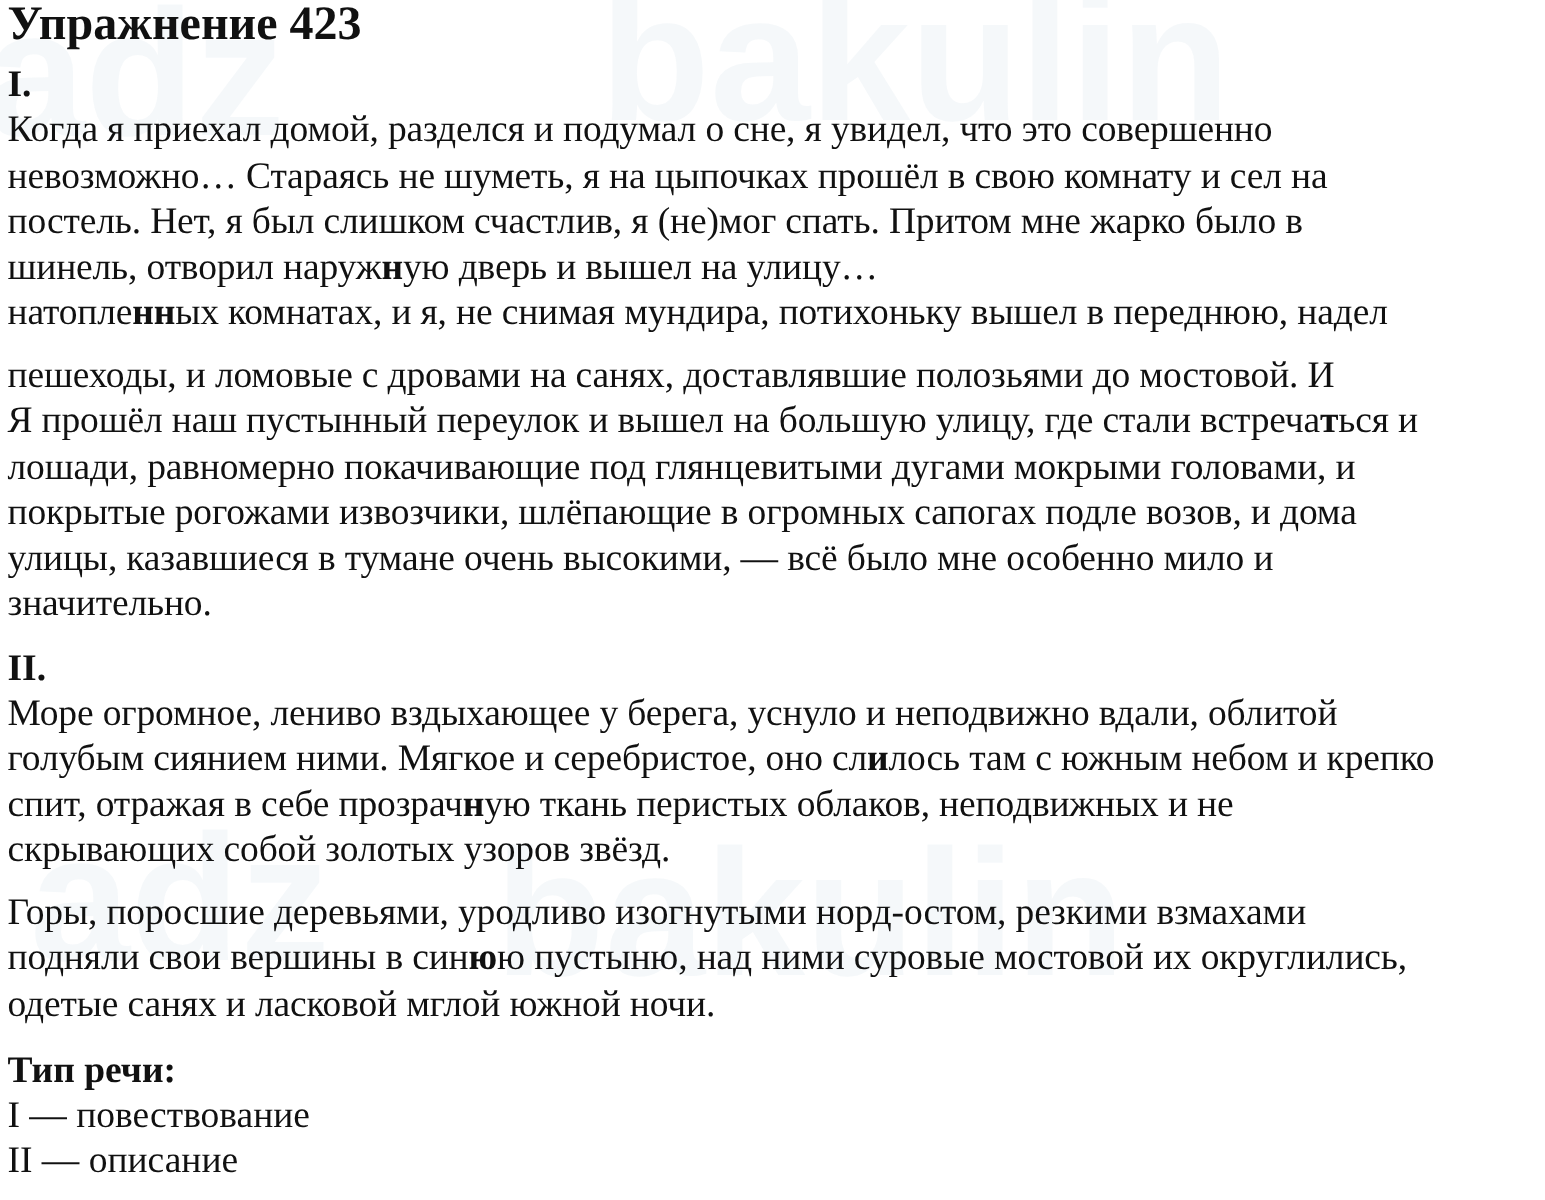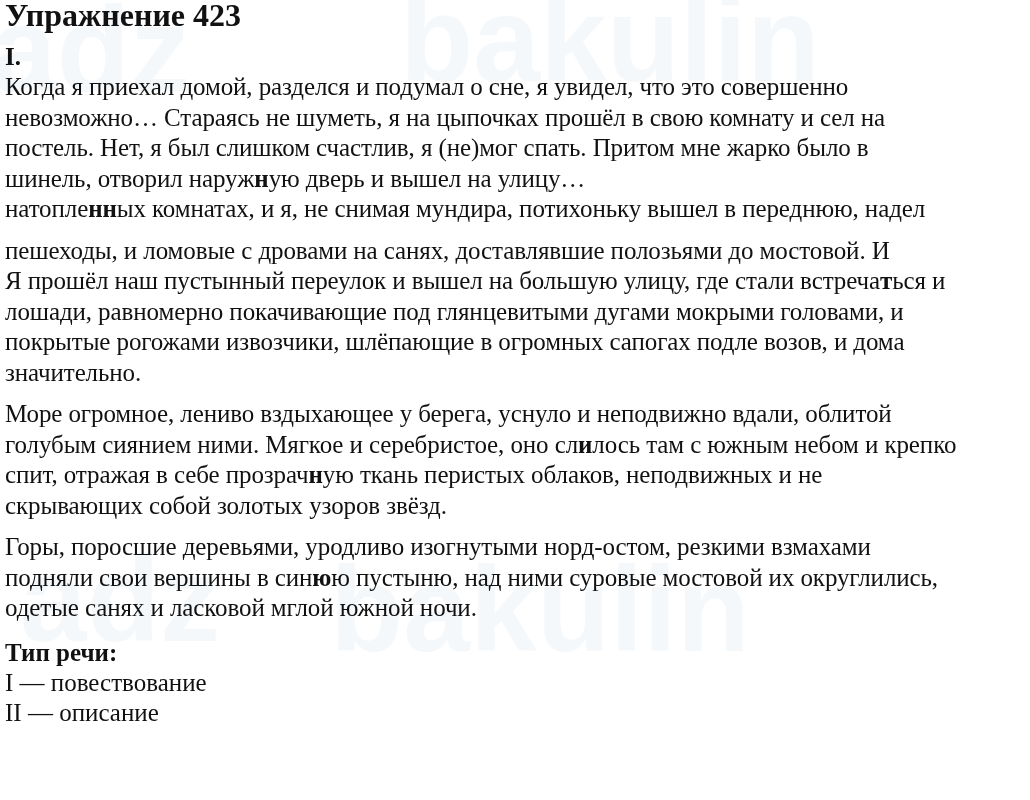--- a/index.html
+++ b/index.html
@@ -44,22 +44,24 @@
         <span class="line"><span>невозможно… Стараясь не шуметь, я на цыпочках прошёл в свою комнату и сел на</span></span>
         <span class="line"><span>постель. Нет, я был слишком счастлив, я (не)мог спать. Притом мне жарко было в</span></span>
         <span class="line"><span>шинель, отворил наруж</span><b class="hl">н</b><span>ую дверь и вышел на улицу…</span></span>
         <span class="line"><span>натопле</span><b class="hl">нн</b><span>ых комнатах, и я, не снимая мундира, потихоньку вышел в переднюю, надел</span></span>
       </div>
       <div class="para">
         <span class="line"><span>пешеходы, и ломовые с дровами на санях, доставлявшие полозьями до мостовой. И</span></span>
         <span class="line"><span>Я прошёл наш пустынный переулок и вышел на большую улицу, где стали встреча</span><b class="hl">т</b><span>ься и</span></span>
         <span class="line"><span>лошади, равномерно покачивающие под глянцевитыми дугами мокрыми головами, и</span></span>
         <span class="line"><span>покрытые рогожами извозчики, шлёпающие в огромных сапогах подле возов, и дома</span></span>
+        <span class="line"><span>улицы, казавшиеся в тумане очень высокими, — всё было мне особенно мило и</span></span>
         <span class="line"><span>значительно.</span></span>
       </div>
+      <div class="section-head">II.</div>
       <div class="para">
         <span class="line"><span>Море огромное, лениво вздыхающее у берега, уснуло и неподвижно вдали, облитой</span></span>
         <span class="line"><span>голубым сиянием ними. Мягкое и серебристое, оно сл</span><b class="hl">и</b><span>лось там с южным небом и крепко</span></span>
         <span class="line"><span>спит, отражая в себе прозрач</span><b class="hl">н</b><span>ую ткань перистых облаков, неподвижных и не</span></span>
         <span class="line"><span>скрывающих собой золотых узоров звёзд.</span></span>
       </div>
       <div class="para">
         <span class="line"><span>Горы, поросшие деревьями, уродливо изогнутыми норд-остом, резкими взмахами</span></span>
         <span class="line"><span>подняли свои вершины в син</span><b class="hl">ю</b><span>ю пустыню, над ними суровые мостовой их округлились,</span></span>
         <span class="line"><span>одетые санях и ласковой мглой южной ночи.</span></span>

